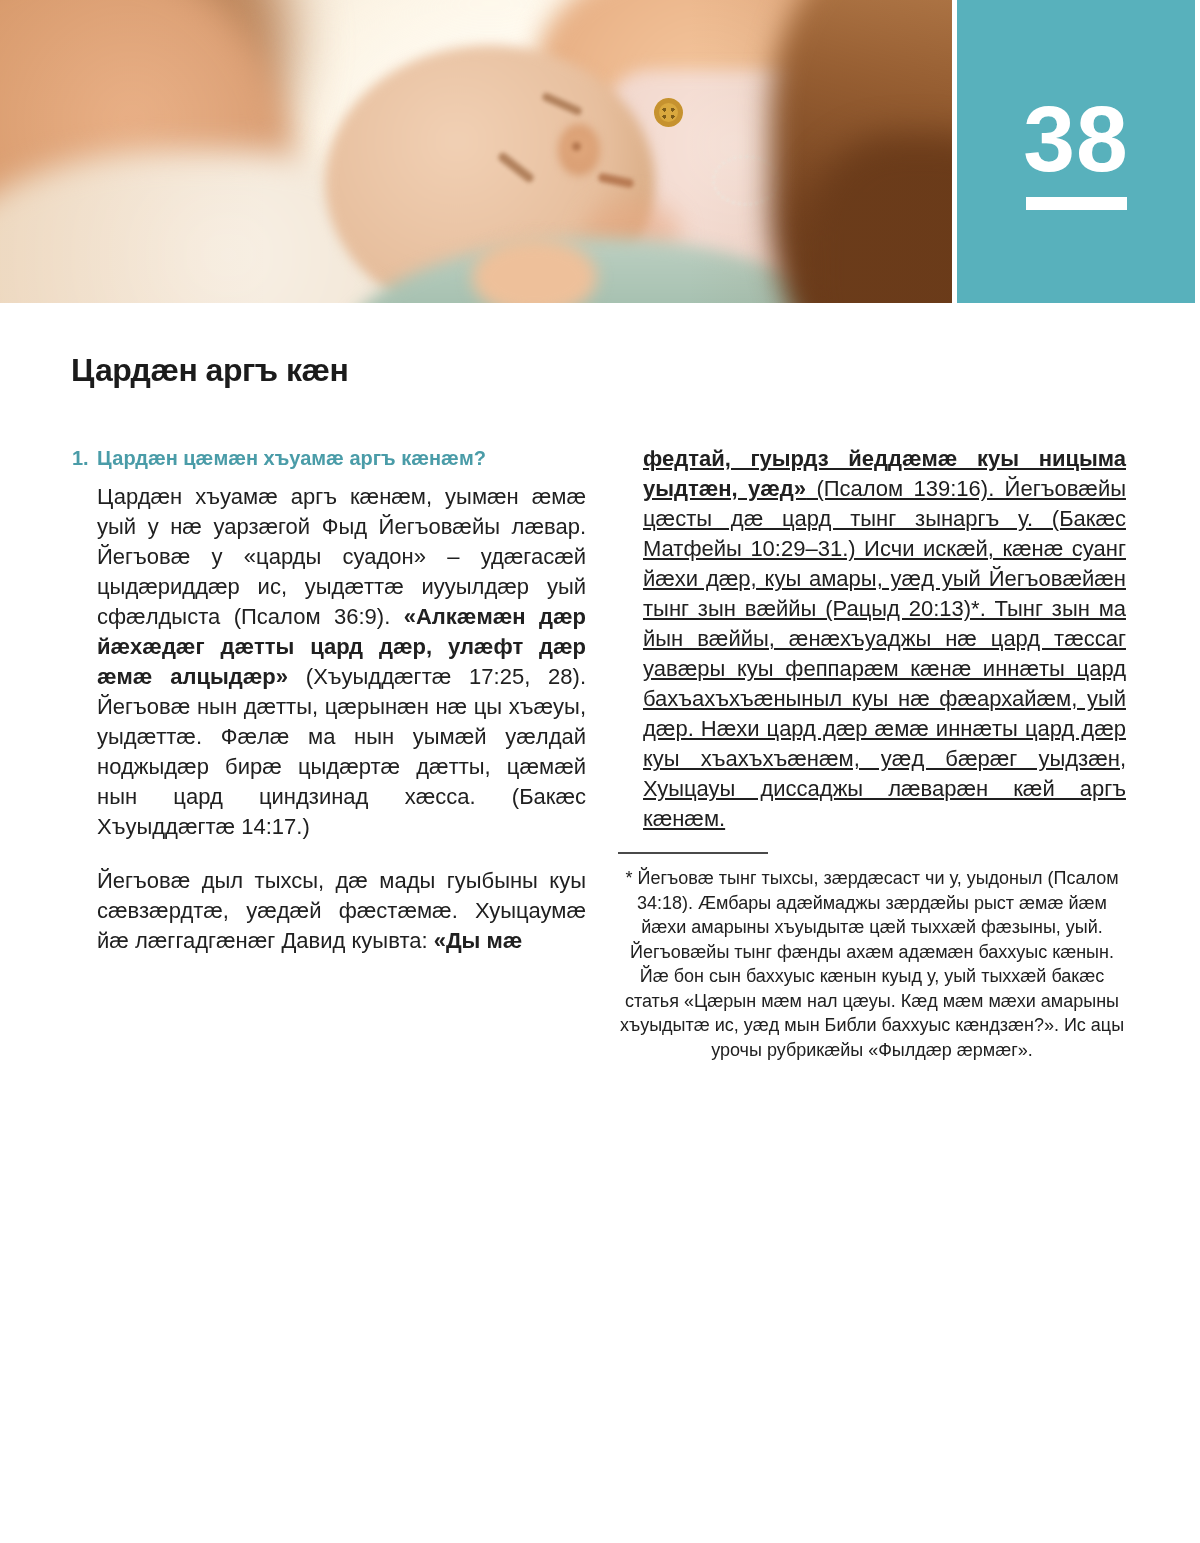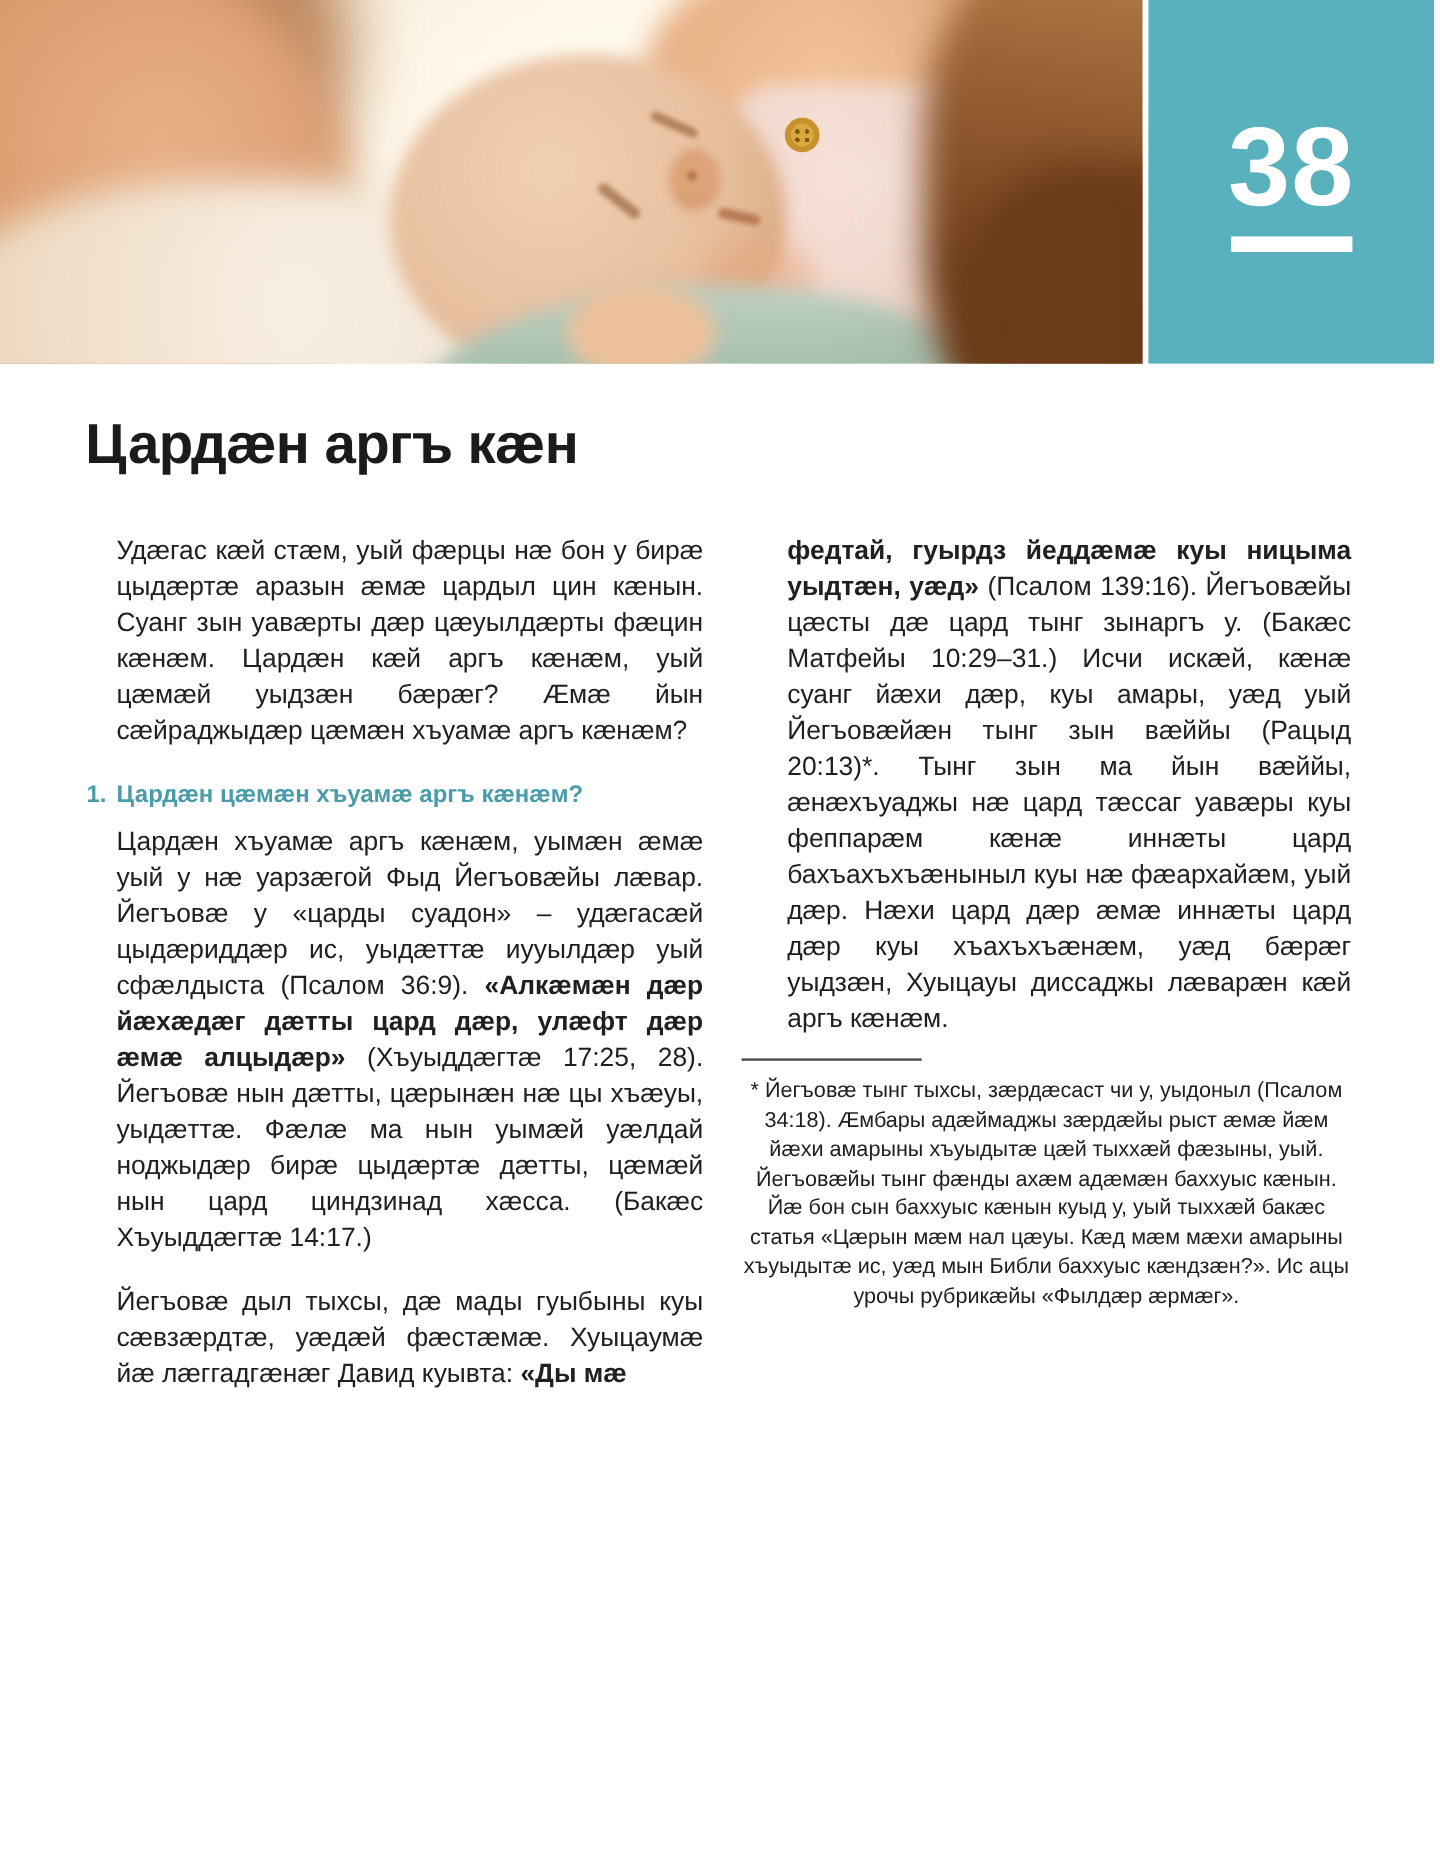--- a/index.html
+++ b/index.html
@@ -51,32 +51,32 @@
   .ph-father-dark{left:805px;top:135px;width:230px;height:250px;border-radius:40%;background:#6b3c1b;filter:blur(17px);}
   .ph-warm{left:0;top:0;right:0;bottom:0;
            background:linear-gradient(90deg,rgba(226,162,104,.16),rgba(255,246,230,0) 28%,rgba(255,246,230,0) 72%,rgba(104,54,16,.14));}
 
   .lesson-box{position:absolute;left:957px;top:0;width:238px;height:303px;
            background:var(--box-teal,#58b1bc);text-align:center;}
   .lesson-number{margin-top:96px;font-size:93px;line-height:86px;font-weight:700;color:#ffffff;letter-spacing:1px;}
   .lesson-underline{width:101px;height:13px;background:#ffffff;margin:15px auto 0;}
 
   
-  .page-title{position:absolute;left:71px;top:344px;margin:0;font-size:47px;line-height:52px;
+  .page-title{position:absolute;left:71px;top:344px;margin:0;font-size:32px;line-height:52px;
            font-weight:700;color:#1b1b1b;letter-spacing:-.5px;}
   .col{position:absolute;top:444px;}
   .col-left{left:72px;width:514px;}
   .col-right{left:618px;width:508px;}
   .body-p{margin:0 0 0 25px;font-size:22px;line-height:30px;text-align:justify;color:#202020;}
   .intro{margin-bottom:24px;}
   .section{margin-bottom:24px;}
   .section-heading{margin:0 0 9px;padding-left:25px;font-size:20px;line-height:29px;font-weight:700;
            color:var(--heading-teal,#4a9ca8);}
   .sec-num{display:inline-block;width:25px;margin-left:-25px;}
-  .cont-p{margin-left:38px;}
+  .cont-p{margin-left:25px;text-decoration:underline;}
   .footnote-rule{width:150px;height:0;border-top:2px solid #4a4a4a;margin:18px 0 12px;}
   .footnote{margin:0;font-size:18px;line-height:24.5px;text-align:center;color:#202020;}
   strong{font-weight:700;}
 </style>
 </head>
 <body>
 
 <div class="page">
 
   <div class="hero">
@@ -105,21 +105,20 @@
     </div>
     <div class="lesson-box">
       <div class="lesson-number">38</div>
       <div class="lesson-underline"></div>
     </div>
   </div>
 
   <h1 class="page-title">Цардæн аргъ кæн</h1>
 
   <div class="col col-left">
-    <p class="body-p intro"><span>Удæгас кæй стæм, уый фæрцы нæ бон у бирæ цыдæртæ аразын æмæ цардыл цин кæнын. Суанг зын уавæрты дæр цæуылдæрты фæцин кæнæм. Цардæн кæй аргъ кæнæм, уый цæмæй уыдзæн бæрæг? Æмæ йын сæйраджыдæр цæмæн хъуамæ аргъ кæнæм?</span></p>
 
     <section class="section">
       <h2 class="section-heading"><span class="sec-num">1.</span><span class="sec-head-text">Цардæн цæмæн хъуамæ аргъ кæнæм?</span></h2>
       <p class="body-p"><span>Цардæн хъуамæ аргъ кæнæм, уымæн æмæ уый у нæ уарзæгой Фыд Йегъовæйы лæвар. Йегъовæ у «царды суадон» – удæгасæй цыдæриддæр ис, уыдæттæ иууылдæр уый сфæлдыста (Псалом 36:9). </span><strong>«Алкæмæн дæр йæхæдæг дæтты цард дæр, улæфт дæр æмæ алцыдæр»</strong><span> (Хъуыддæгтæ 17:25, 28). Йегъовæ нын дæтты, цæрынæн нæ цы хъæуы, уыдæттæ. Фæлæ ма нын уымæй уæлдай ноджыдæр бирæ цыдæртæ дæтты, цæмæй нын цард циндзинад хæсса. (Бакæс Хъуыддæгтæ 14:17.)</span></p>
     </section>
 
     <section class="section">
       <p class="body-p"><span>Йегъовæ дыл тыхсы, дæ мады гуыбыны куы сæвзæрдтæ, уæдæй фæстæмæ. Хуыцаумæ йæ лæггадгæнæг Давид куывта: </span><strong>«Ды мæ</strong></p>
     </section>
   </div>

